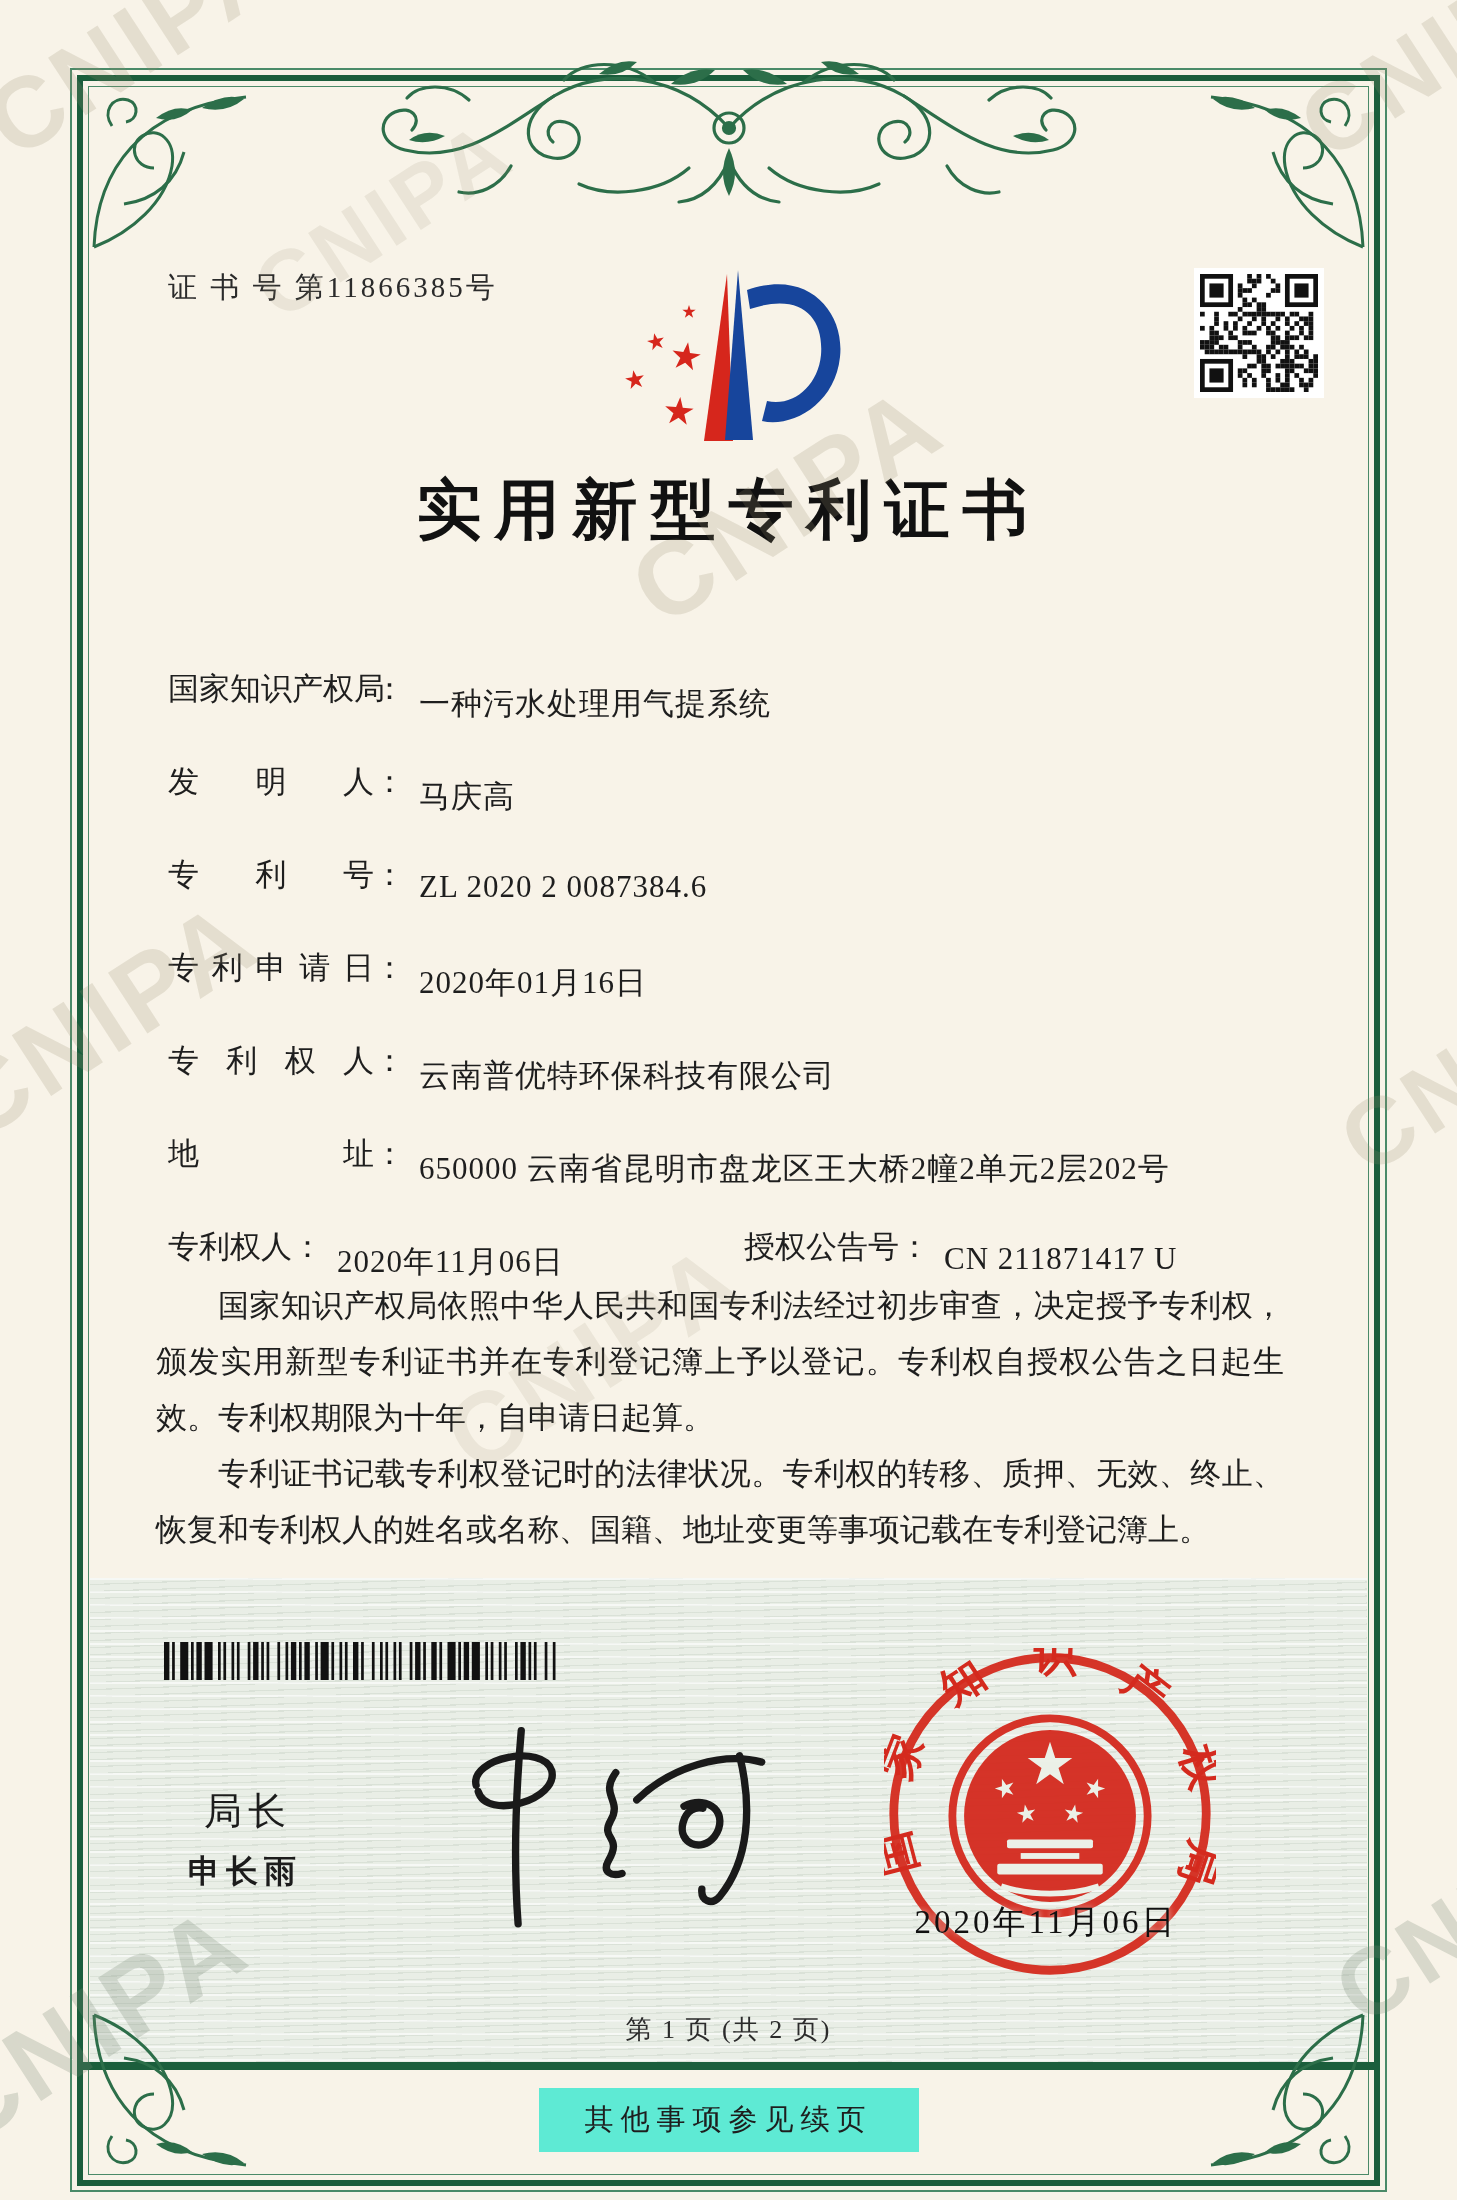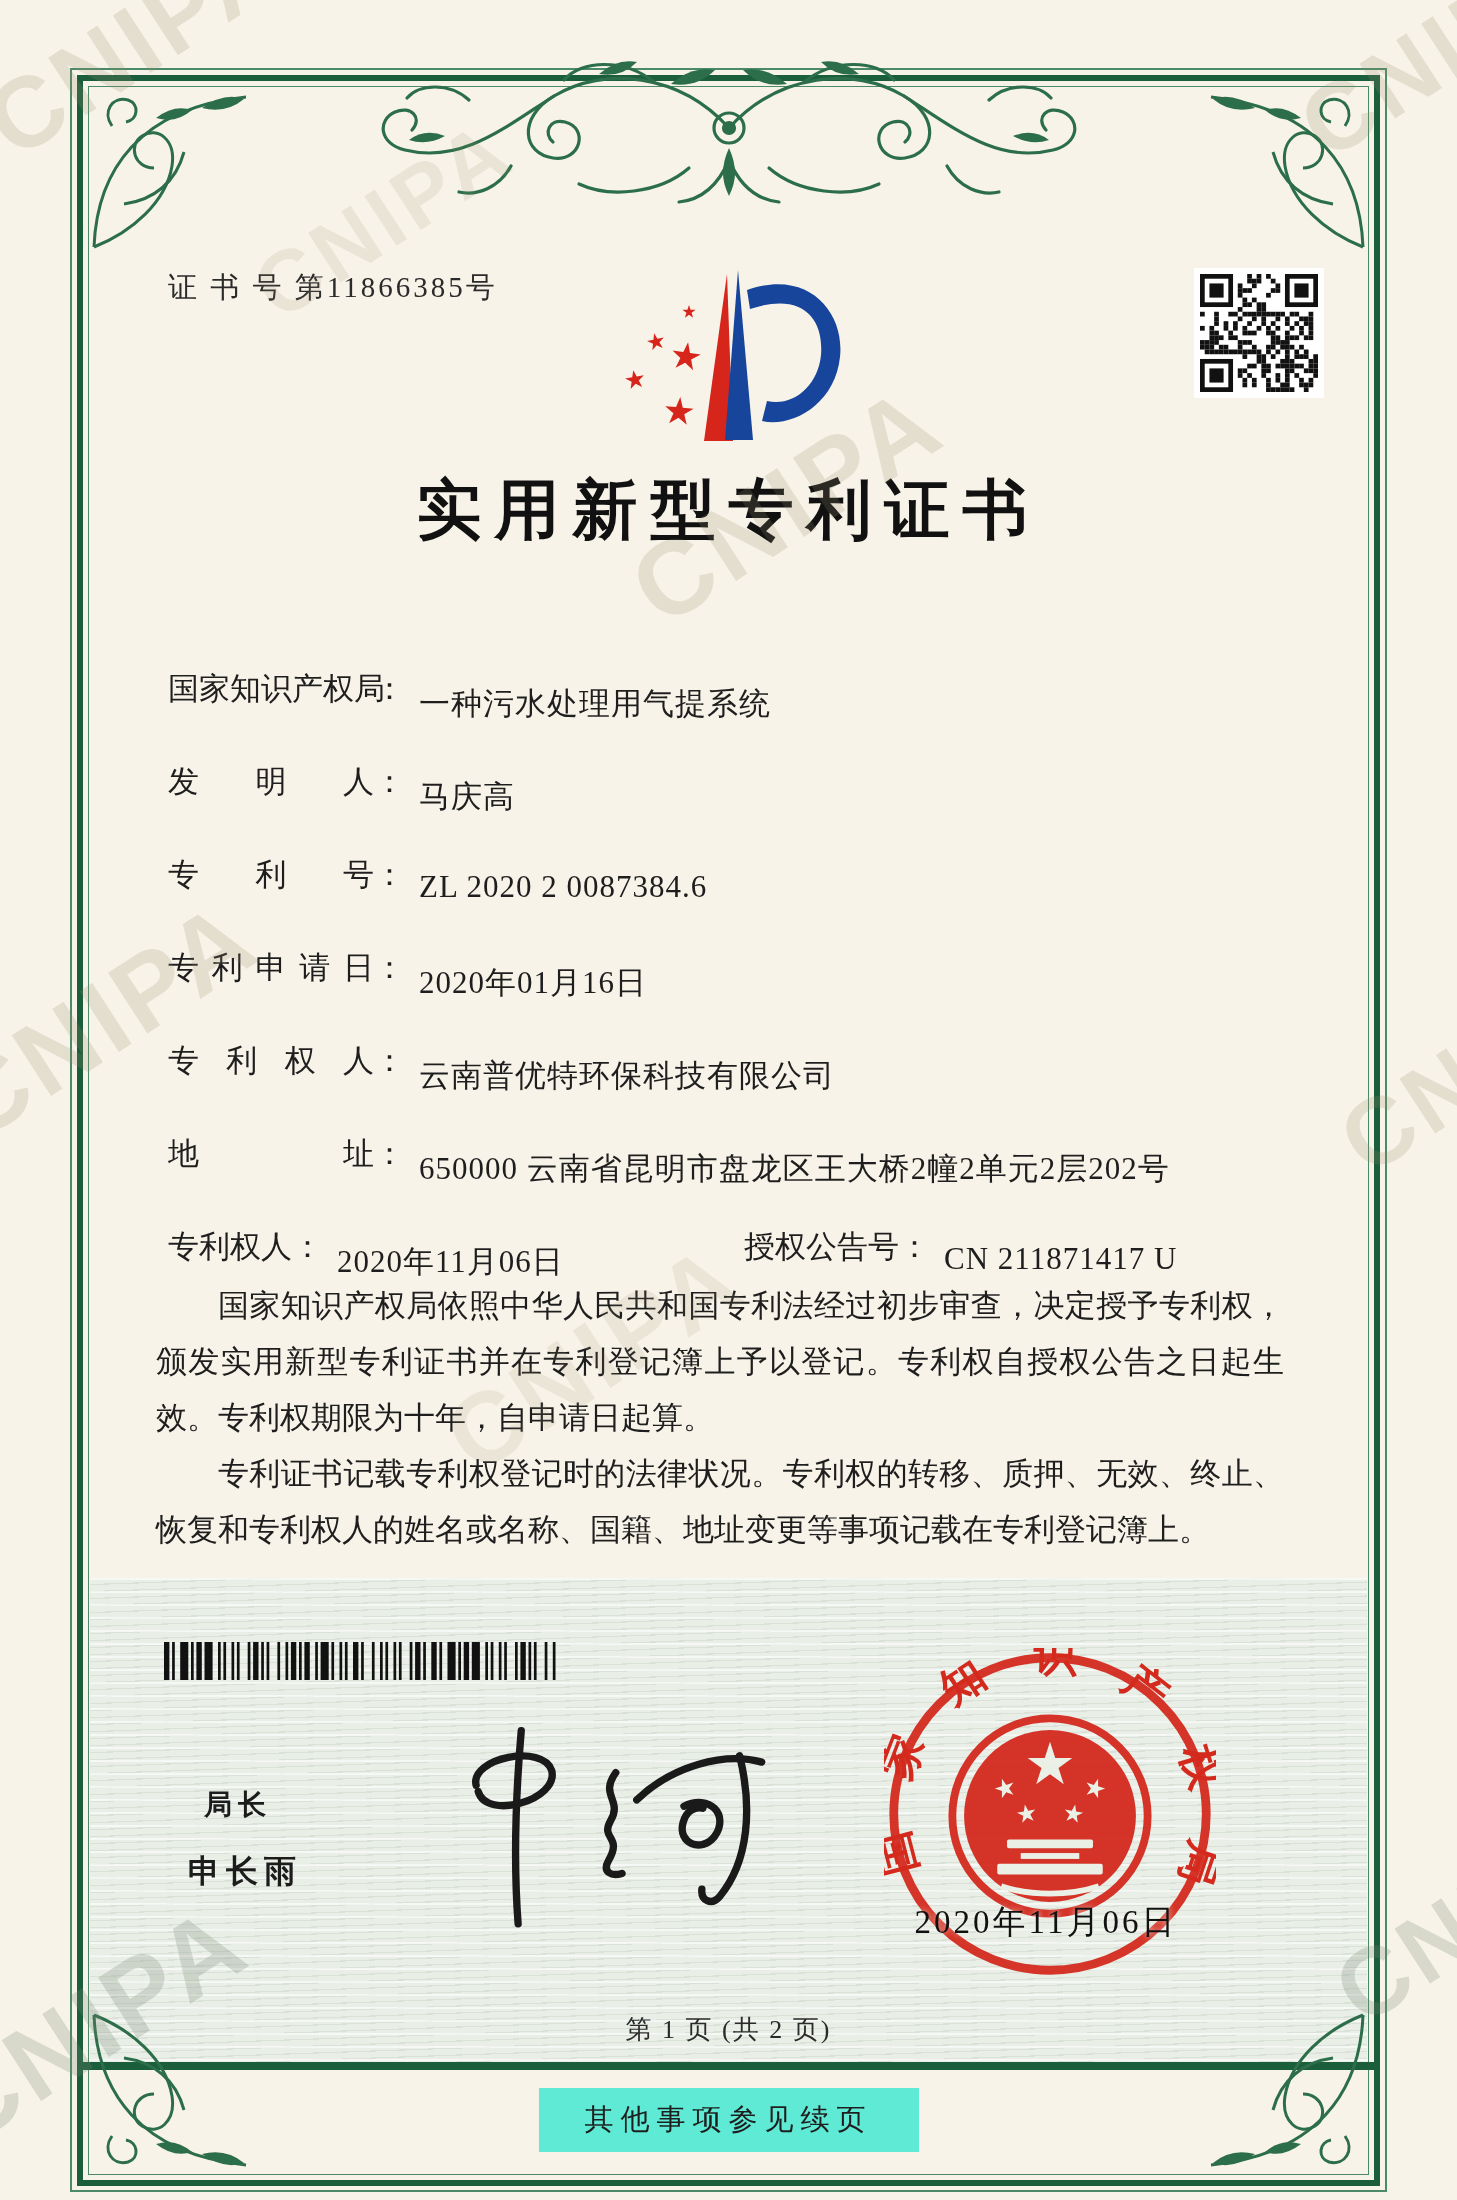--- a/index.html
+++ b/index.html
@@ -51,21 +51,21 @@
             color:#1e1e1e;z-index:2;text-align:justify;}
   .bodytext p{margin:0;text-indent:2em;}
   
   .guilloche{position:absolute;left:90px;right:90px;top:1578px;height:484px;z-index:1;
     background-color:#e9eee6;
     background-image:
       repeating-linear-gradient(180deg, rgba(255,255,255,.6) 0 1.6px, rgba(255,255,255,0) 1.6px 13px),
       repeating-linear-gradient(178deg, rgba(150,168,150,.18) 6px 7.2px, rgba(150,168,150,0) 7.2px 13px);
   }
   .barcode{position:absolute;left:164px;top:1642px;z-index:2;}
-  .commissioner-title{position:absolute;left:204px;top:1786px;font-size:28px;font-weight:bold;letter-spacing:6px;color:#1c1c1c;z-index:2;}
+  .commissioner-title{position:absolute;left:204px;top:1786px;font-size:38px;font-weight:normal;letter-spacing:6px;color:#1c1c1c;z-index:2;}
   .commissioner-name{position:absolute;left:188px;top:1850px;font-size:32px;font-weight:bold;letter-spacing:6px;color:#1c1c1c;z-index:2;}
   .signature{position:absolute;left:420px;top:1718px;z-index:2;}
   .seal{position:absolute;left:884px;top:1648px;z-index:2;}
   .seal-date{position:absolute;left:866px;top:1900px;width:360px;text-align:center;font-size:33px;
              letter-spacing:3px;color:#111;z-index:4;text-shadow:0 0 6px rgba(238,242,234,.9);}
   .page-info{position:absolute;left:0;right:0;top:2012px;text-align:center;font-size:26px;
              letter-spacing:2px;color:#2b2b2b;z-index:2;}
   .footer-note{position:absolute;left:50%;top:2088px;transform:translateX(-50%);
                background:#5eead4;padding:12px 46px;font-size:29px;letter-spacing:7px;color:#1e1e1e;z-index:4;}
   svg{display:block;}

